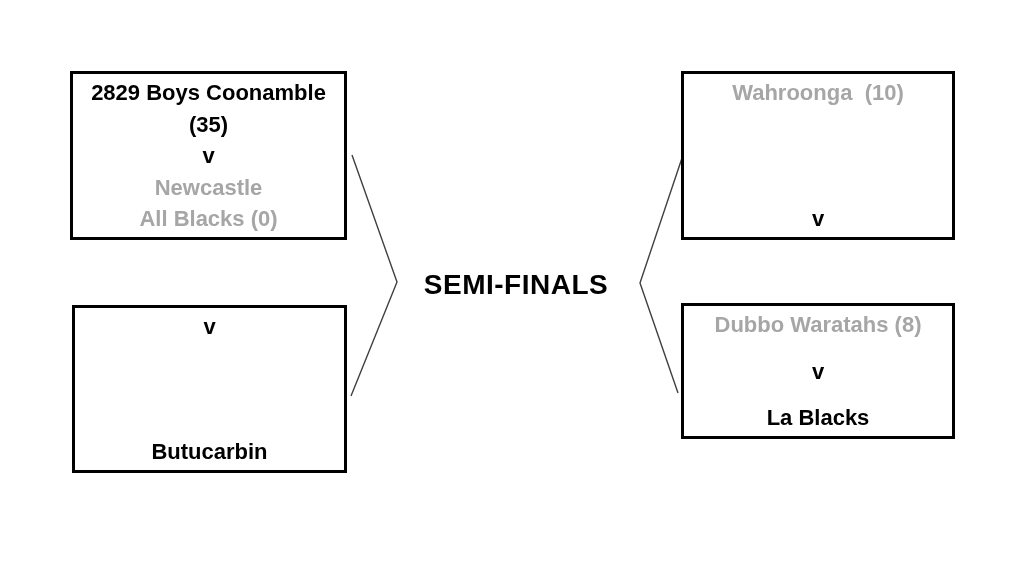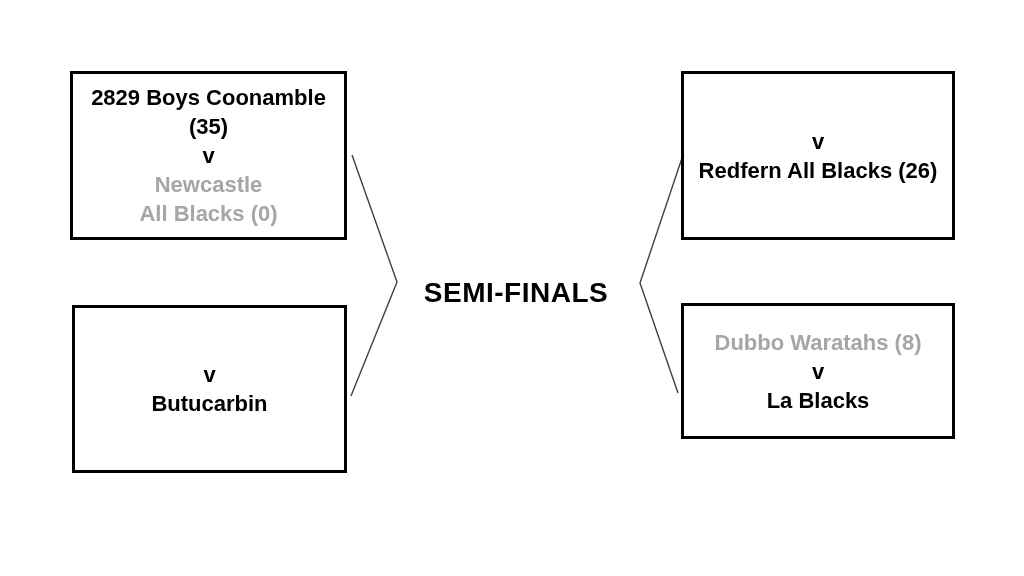--- a/index.html
+++ b/index.html
@@ -33,37 +33,37 @@
     stroke-width: 1.4;
     fill: none;
   }
   .match-box {
     position: absolute;
     box-sizing: border-box;
     border: 3px solid var(--box-border);
     background: var(--background);
     display: flex;
     flex-direction: column;
-    justify-content: center;
+    justify-content: space-between;
     align-items: center;
     text-align: center;
     padding: 4px 8px;
   }
   .line {
     font-weight: bold;
     font-size: 22px;
     line-height: 29px;
     color: var(--winner-text);
     white-space: nowrap;
   }
   .line.gray { color: var(--loser-text); }
   .stage-title {
     position: absolute;
     left: 396px;
-    top: 277px;
+    top: 269px;
     width: 240px;
     text-align: center;
     font-weight: bold;
     font-size: 28px;
     letter-spacing: 0.5px;
     color: var(--winner-text);
   }
 </style>
 </head>
 <body>
@@ -77,22 +77,22 @@
 
   <div class="match-box" style="left:70px; top:71px; width:277px; height:169px;">
     <div class="line">2829 Boys Coonamble</div>
     <div class="line">(35)</div>
     <div class="line">v</div>
     <div class="line gray">Newcastle</div>
     <div class="line gray">All Blacks (0)</div>
   </div>
 
   <div class="match-box" style="left:681px; top:71px; width:274px; height:169px;">
+    <div class="line gray">Wahroonga&nbsp; (10)</div>
     <div class="line">v</div>
-    <div class="line">Redfern All Blacks (26)</div>
   </div>
 
   <div class="match-box" style="left:72px; top:305px; width:275px; height:168px;">
     <div class="line">v</div>
     <div class="line">Butucarbin</div>
   </div>
 
   <div class="match-box" style="left:681px; top:303px; width:274px; height:136px;">
     <div class="line gray">Dubbo Waratahs (8)</div>
     <div class="line">v</div>

